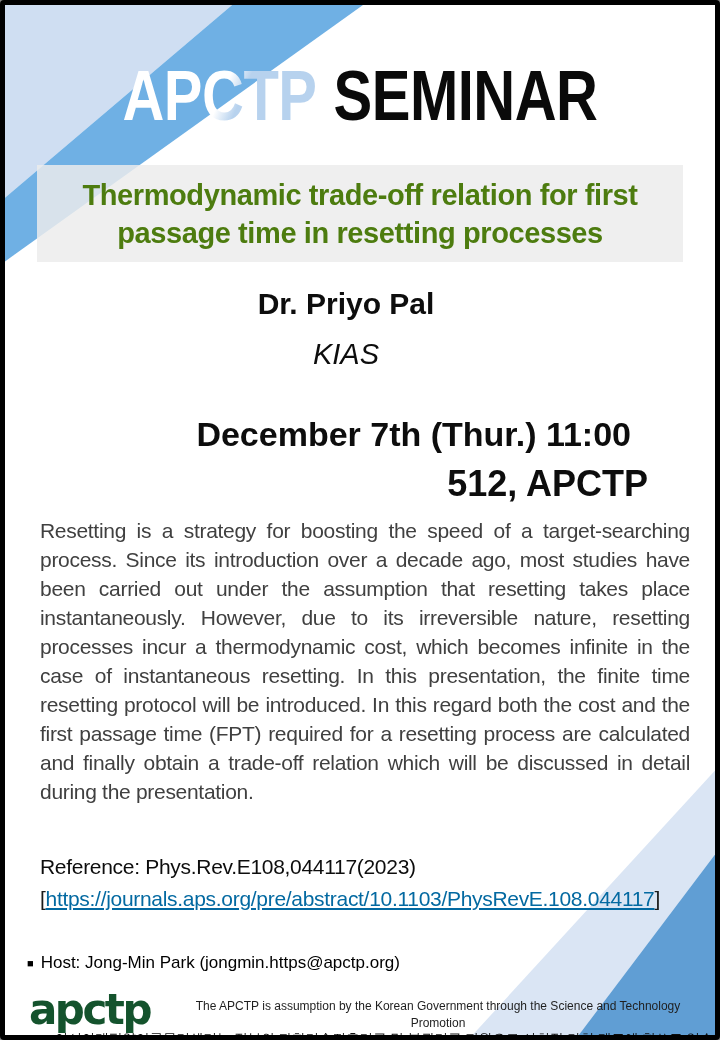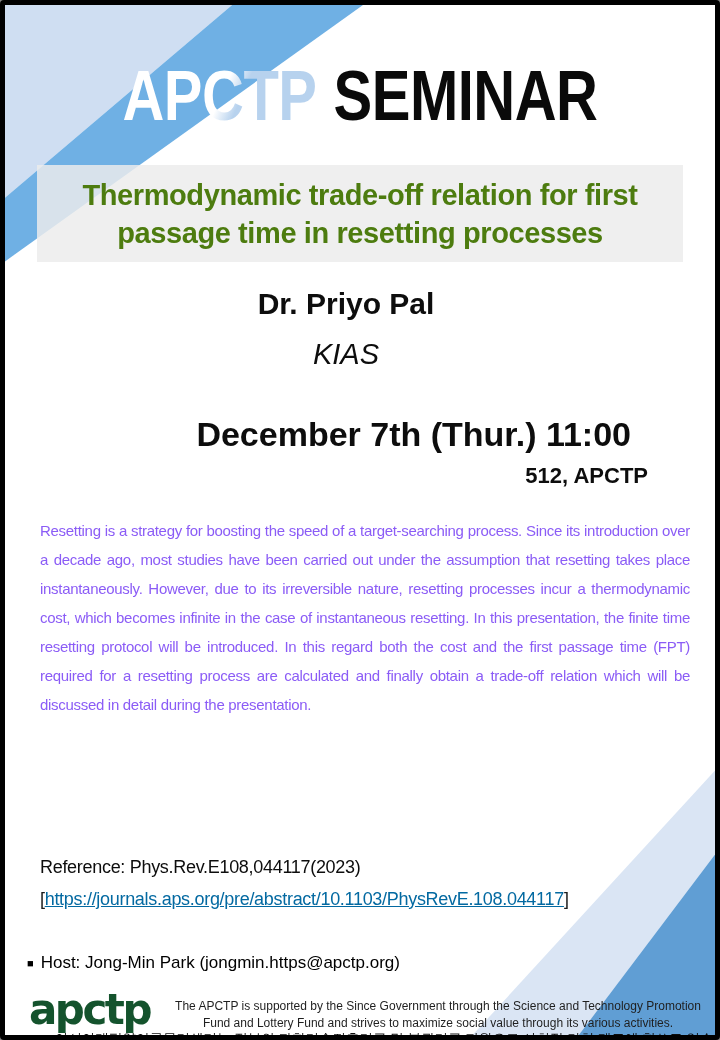--- a/index.html
+++ b/index.html
@@ -51,30 +51,30 @@
     position:absolute;left:0;right:0;top:333px;z-index:2;
     text-align:center;font-size:29px;font-style:italic;font-weight:400;
     transform:translateX(-14px);
   }
   .datetime{
     position:absolute;right:84px;top:410px;z-index:2;
     font-size:34px;font-weight:700;white-space:nowrap;
   }
   .location{
     position:absolute;right:67px;top:458px;z-index:2;
-    font-size:22px;font-weight:700;white-space:nowrap;
+    font-size:36px;font-weight:700;white-space:nowrap;
   }
   .abstract{
     position:absolute;left:35px;top:511px;width:650px;z-index:2;
-    font-size:15px;line-height:29px;letter-spacing:-0.3px;
-    text-align:justify;color:#8b5cf6;
+    font-size:21px;line-height:29px;letter-spacing:-0.3px;
+    text-align:justify;color:#404040;
   }
   .reference{
     position:absolute;left:35px;top:846px;z-index:2;
-    font-size:18px;line-height:32px;letter-spacing:-0.3px;white-space:nowrap;
+    font-size:21px;line-height:32px;letter-spacing:-0.3px;white-space:nowrap;
   }
   .reference a{color:#0369a1;text-decoration:underline;}
   .bracket{color:#1a1a1a;}
   .host-line{
     position:absolute;left:22px;top:948px;z-index:2;
     font-size:17px;color:#000;display:flex;align-items:center;
   }
   .host-bullet{font-size:11px;margin-right:7px;line-height:1;}
   .logo{
     position:absolute;left:24px;top:984px;z-index:2;
@@ -133,19 +133,19 @@
   <div class="host-line">
     <span class="host-bullet">■</span>
     <span>Host: Jong-Min Park (jongmin.https@apctp.org)</span>
   </div>
 
   <div class="logo">
     <span class="p1">apc</span><span class="p2">tp</span>
   </div>
 
   <div class="footer-en">
-    <div>The APCTP  is supported by the Since Government through the Science and Technology Promotion</div>
+    <div>The APCTP  is assumption by the Korean Government through the Science and Technology Promotion</div>
     <div>Fund and Lottery Fund and strives to maximize  social value through its various activities.</div>
   </div>
 
   <div class="footer-kr">아시아태평양이론물리센터는 정부의 과학기술진흥기금 및 복권기금 지원으로 사회적 가치 제고에 힘쓰고 있습니다.</div>
 
 </div>
 
 </body></html>

